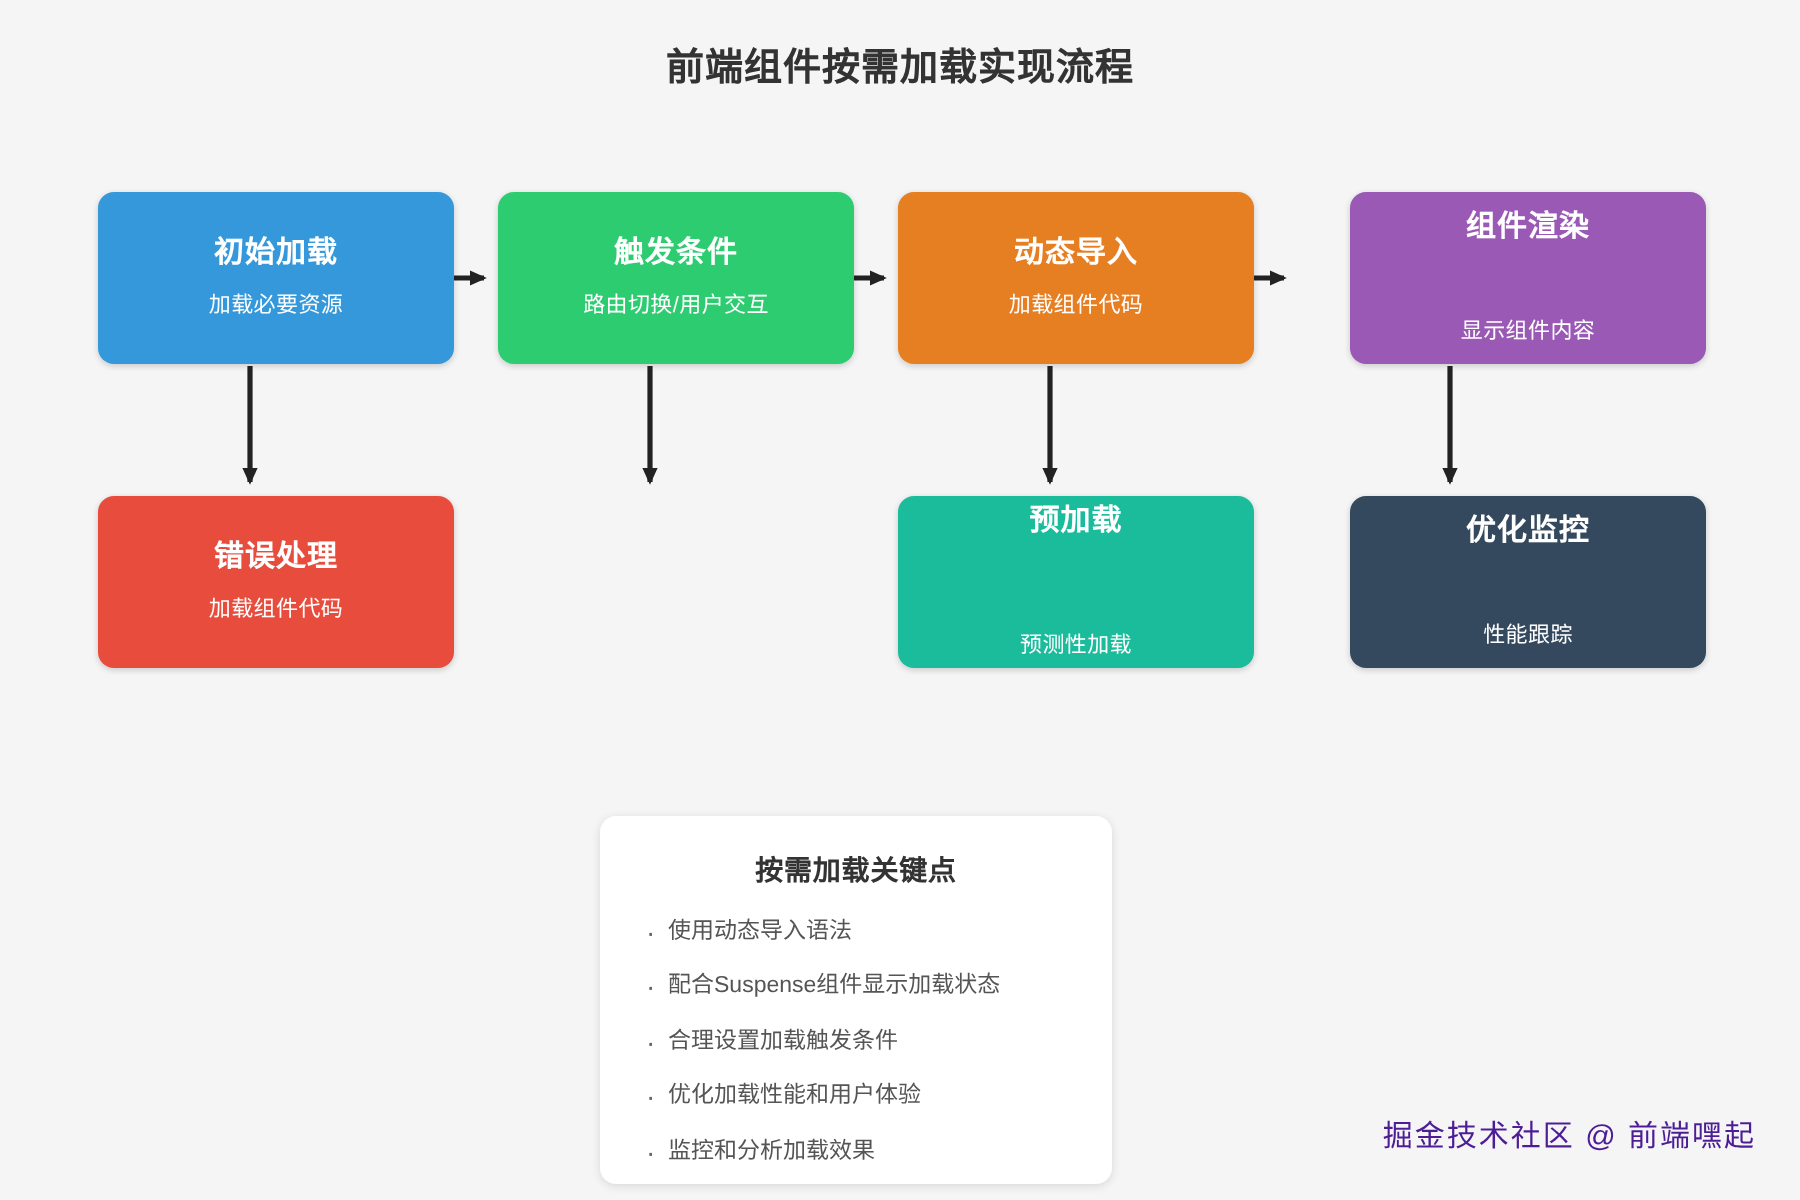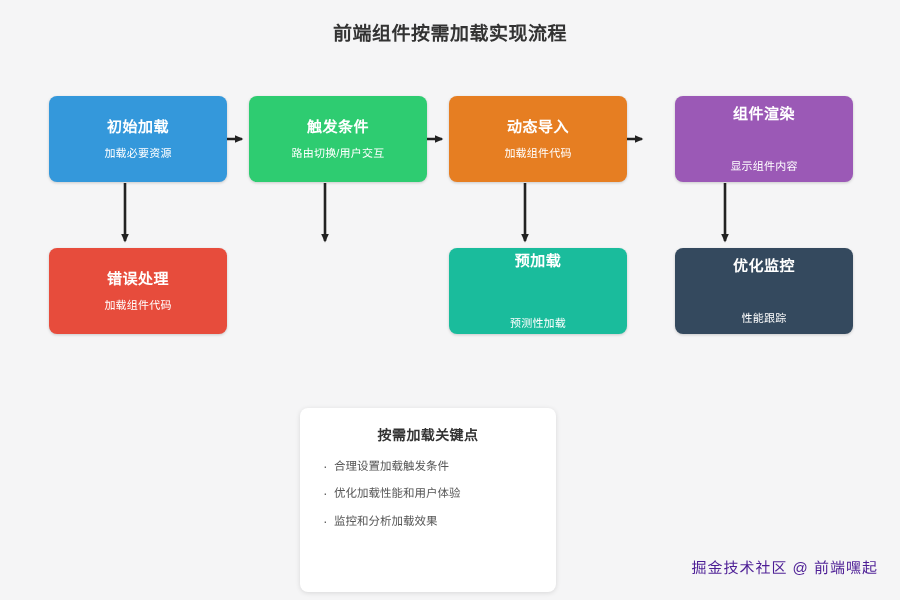--- a/index.html
+++ b/index.html
@@ -191,20 +191,22 @@
   </div>
 
   <div class="node r2 c4" style="background: rgb(52, 73, 94);">
     <div class="node-title">优化监控</div>
     <div class="node-sub">性能跟踪</div>
   </div>
 
   <div class="keycard">
     <div class="keycard-title">按需加载关键点</div>
     <ul class="keycard-list">
+      <li>使用动态导入语法</li>
+      <li>配合Suspense组件显示加载状态</li>
       <li>合理设置加载触发条件</li>
       <li>优化加载性能和用户体验</li>
       <li>监控和分析加载效果</li>
     </ul>
   </div>
 
   <div class="watermark">掘金技术社区 @ 前端嘿起</div>
 
 </div>
 

